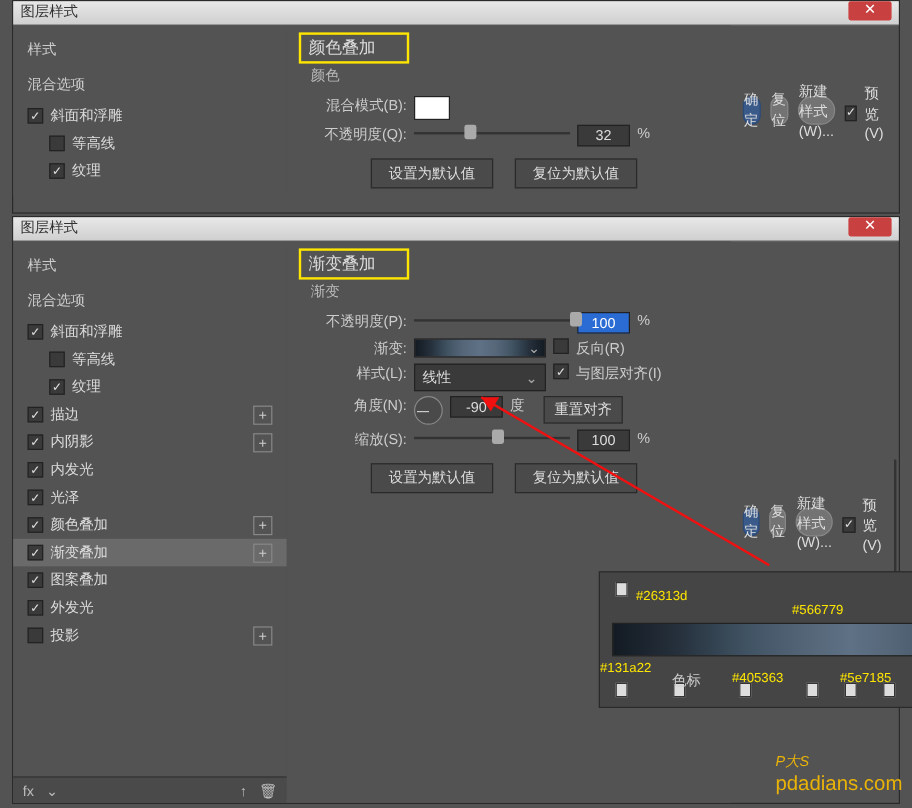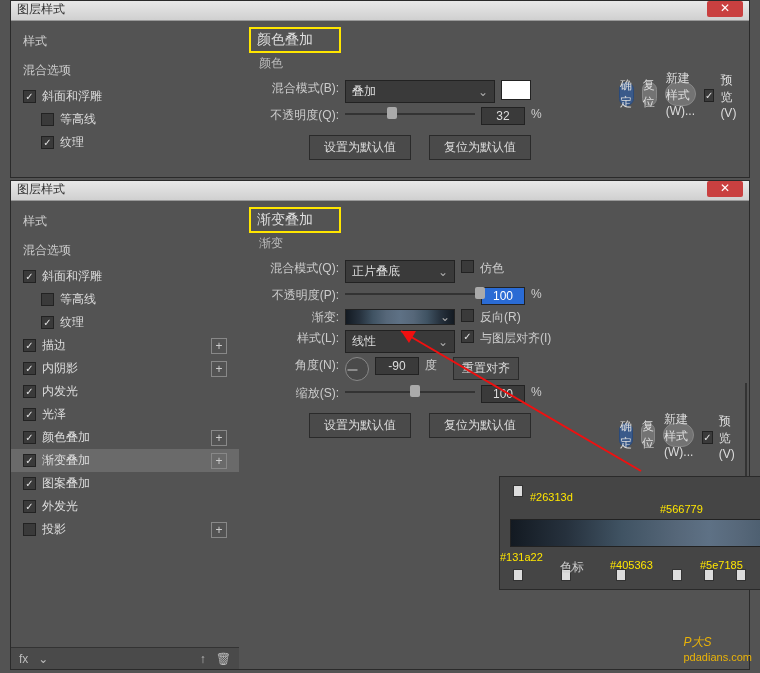--- a/index.html
+++ b/index.html
@@ -44,21 +44,21 @@
 .grad-bar { height: 28px; background: linear-gradient(90deg,#131a22 0%,#26313d 14%,#405363 28%,#566779 42%,#5e7185 50%,#566779 58%,#405363 72%,#26313d 86%,#131a22 100%); border: 1px solid #222; position: relative; margin: 14px 0; }
 .stop-row { position: relative; height: 18px; }
 .stop { position: absolute; width: 10px; height: 12px; background: #ddd; border: 1px solid #333; transform: translateX(-50%); }
 .stop.top { top: -2px; }
 .stop.bot { bottom: -2px; }
 .clr-label { position: absolute; color: #ffe600; font-size: 11px; }
 .footer { position: absolute; bottom: 0; left: 0; width: 228px; height: 22px; background: #4a4a4a; border-top: 1px solid #333; display: flex; align-items: center; padding: 0 8px; gap: 10px; color: #bbb; }
 .footer .sp { flex: 1; }
 .arrow { position: absolute; pointer-events: none; }
 .watermark { position: absolute; right: 8px; bottom: 10px; color: #eab308; font-size: 24px; font-style: italic; font-family: cursive; text-align: left; }
-.watermark .url { font-size: 11px; font-style: normal; }
+.watermark .url { font-size: 17px; font-style: normal; }
 </style>
 </head>
 <body>
 
 <div class="dialog" style="left:10px; top:0; width:740px; height:178px;">
   <div class="titlebar">
     <span class="title">图层样式</span>
     <span class="close-x">✕</span>
   </div>
   <div class="body">
@@ -82,23 +82,20 @@
             <span class="cb on"></span>
             <span>纹理</span>
           </label>
         </div>
     </div>
     <div class="main">
       <div class="highlight">颜色叠加</div>
       <div class="section-label">颜色</div>
       <div class="row">
         <span class="lbl">混合模式(B):</span>
-        <div class="select" style="min-width:150px">
-            <span>叠加</span>
-          </div>
         <div class="swatch"></div>
       </div>
       <div class="row">
         <span class="lbl">不透明度(Q):</span>
         <div class="slider">
             <div class="track"></div>
             <div class="thumb" style="left:32%"></div>
           </div>
         <div class="numbox">32</div>
         <span>%</span>
@@ -211,28 +208,20 @@
         <span>⌄</span>
         <span class="sp"></span>
         <span>↑</span>
         <span>🗑</span>
       </div>
     </div>
     <div class="main">
       <div class="highlight">渐变叠加</div>
       <div class="section-label">渐变</div>
       <div class="row">
-        <span class="lbl">混合模式(Q):</span>
-        <div class="select" style="min-width:110px">
-            <span>正片叠底</span>
-          </div>
-        <span class="cb"></span>
-          <span>仿色</span>
-      </div>
-      <div class="row">
         <span class="lbl">不透明度(P):</span>
         <div class="slider">
             <div class="track"></div>
             <div class="thumb" style="left:100%"></div>
           </div>
         <div class="numbox sel">100</div>
         <span>%</span>
       </div>
       <div class="row">
         <span class="lbl">渐变:</span>

